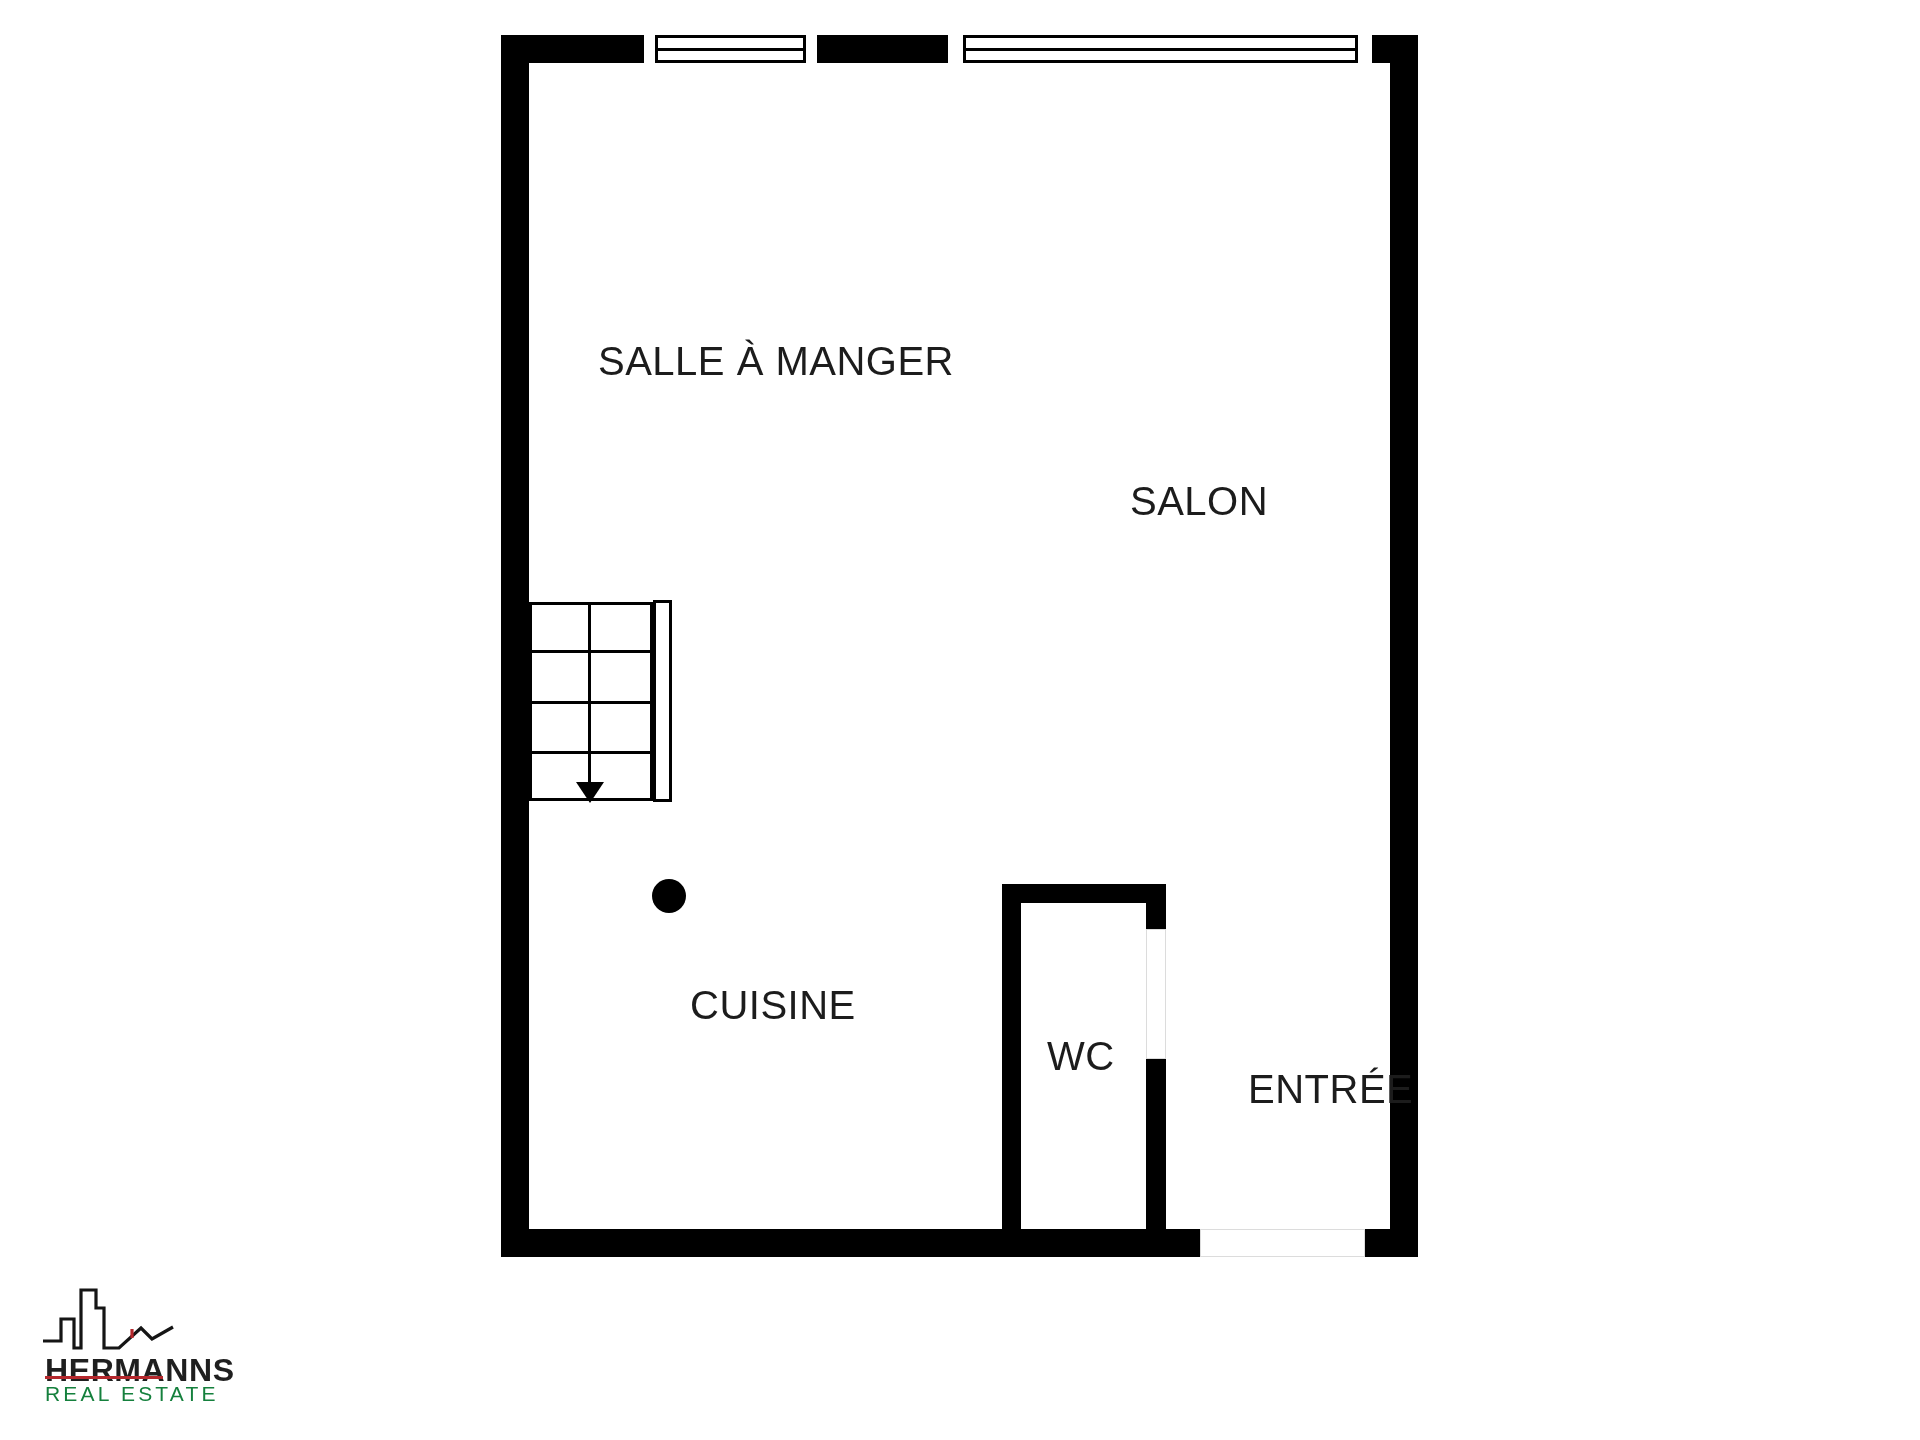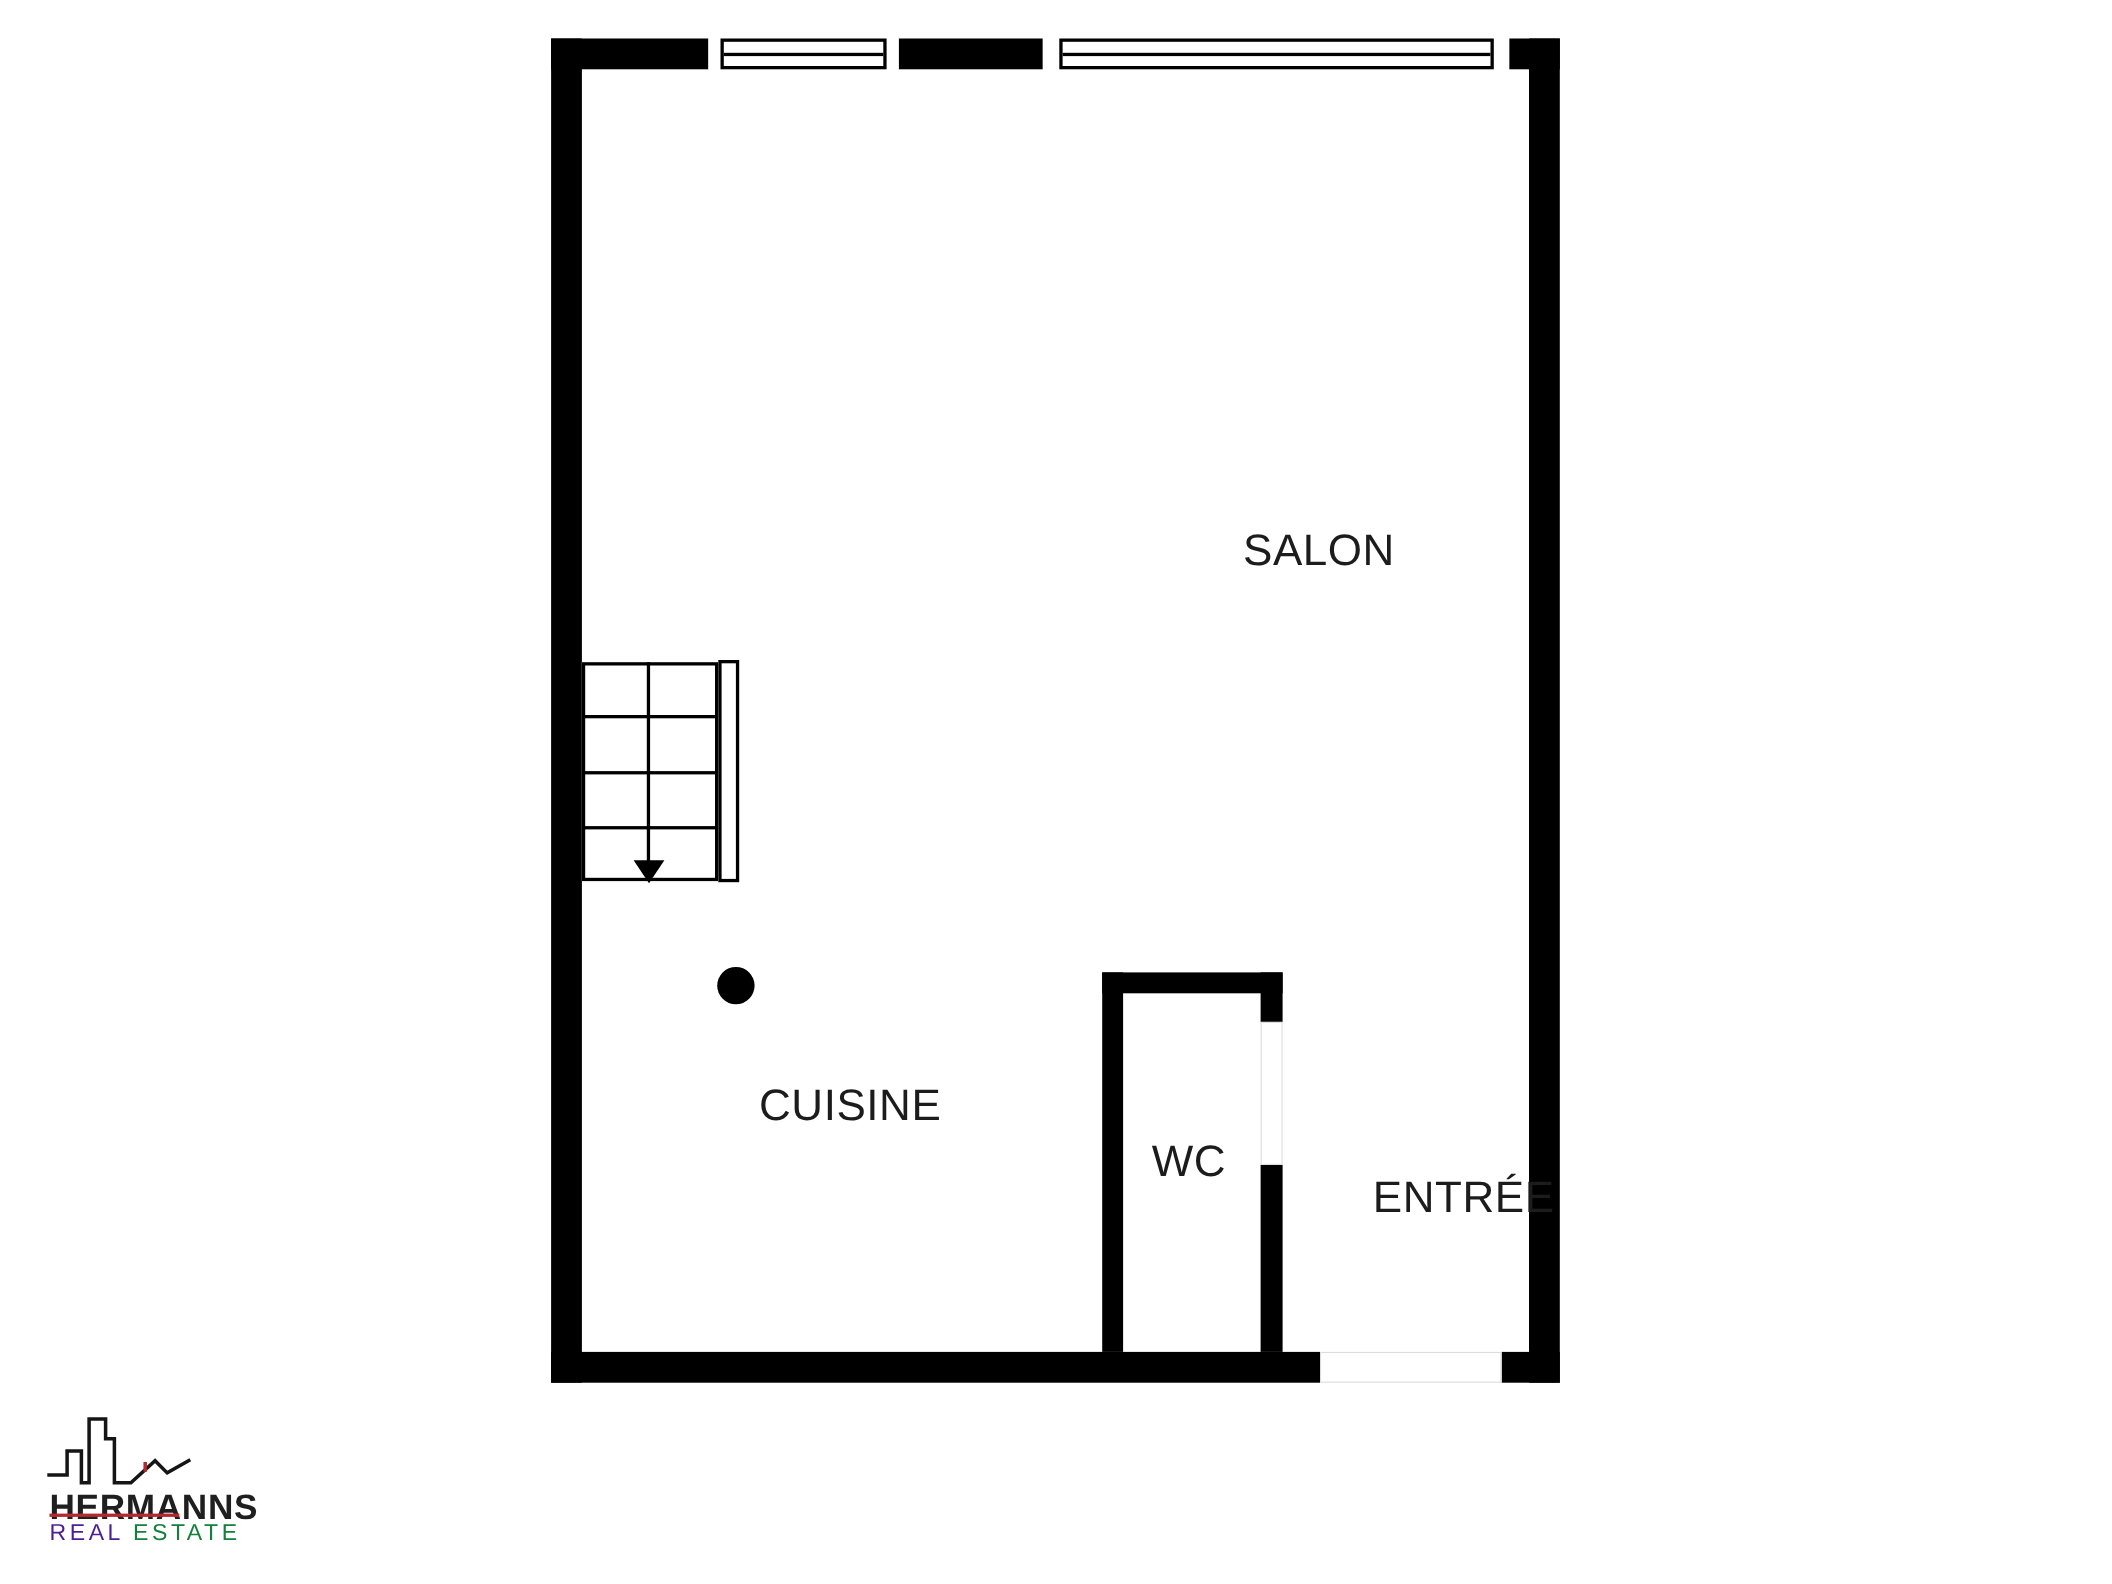--- a/index.html
+++ b/index.html
@@ -51,21 +51,21 @@
   .lbl-cuisine{left:690px;top:949px;margin-top:36px;}
   .lbl-wc{left:1047px;top:1036px;}
   .lbl-entree{left:1248px;top:1069px;}
   
   .logo{position:absolute;left:42px;top:1278px;width:150px;}
   .logo-skyline{position:absolute;left:0;top:0;width:135px;height:74px;}
   .logo-name{position:absolute;left:3px;top:74px;width:120px;font-size:32px;font-weight:700;
     letter-spacing:0.6px;color:#1f1f1f;white-space:nowrap;}
   .logo-rule{position:absolute;left:3px;top:98px;width:118px;height:3px;background:#b5282d;}
   .logo-tagline{position:absolute;left:3px;top:104px;font-size:21px;letter-spacing:3.2px;white-space:nowrap;}
-  .tag-red{color:#4c1d95;}
+  .tag-red{color:#15803d;}
   .tag-gray{color:#15803d;}
   
   .disclaimer{position:absolute;left:501px;top:1390px;width:917px;text-align:center;}
   .disclaimer span{display:inline-block;font-size:21px;color:#b3b3b3;white-space:nowrap;
     transform:scaleX(0.88);transform-origin:center;}
 </style>
 </head>
 <body>
 
 <div class="page">
@@ -94,20 +94,21 @@
   <div class="stair-box"></div>
   <div class="tread tread-1"></div>
   <div class="tread tread-2"></div>
   <div class="tread tread-3"></div>
   <div class="stair-rail"></div>
   <div class="walkline"></div>
   <div class="stair-arrow"></div>
 
   <div class="dot"></div>
 
+  <div class="room-label lbl-salle">SALLE À MANGER</div>
   <div class="room-label lbl-salon">SALON</div>
   <div class="room-label lbl-cuisine">CUISINE</div>
   <div class="room-label lbl-wc">WC</div>
   <div class="room-label lbl-entree">ENTRÉE</div>
 
   <div class="logo">
     <svg class="logo-skyline" viewBox="0 0 135 74" xmlns="http://www.w3.org/2000/svg">
       <polyline points="1,63 19,63 19,41 32,41 32,70 39,70 39,12 54,12 54,30 62,30 62,70 77,70 99,50 110,61 131,49" fill="none" stroke="#151515" stroke-width="3.2"></polyline>
       <path d="M90 51 V60" stroke="#b5282d" stroke-width="3.2" fill="none"></path>
     </svg>

